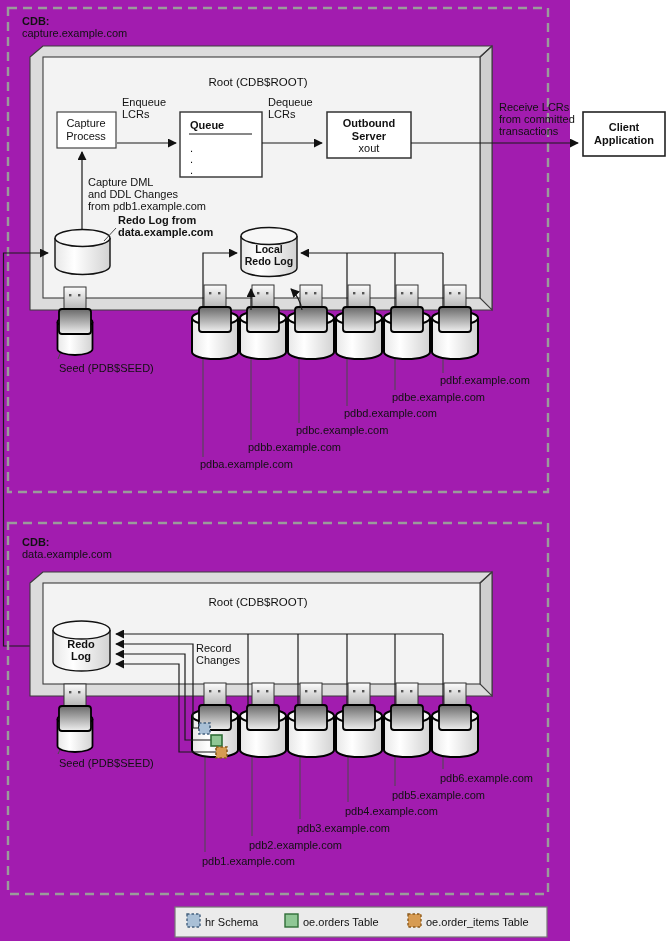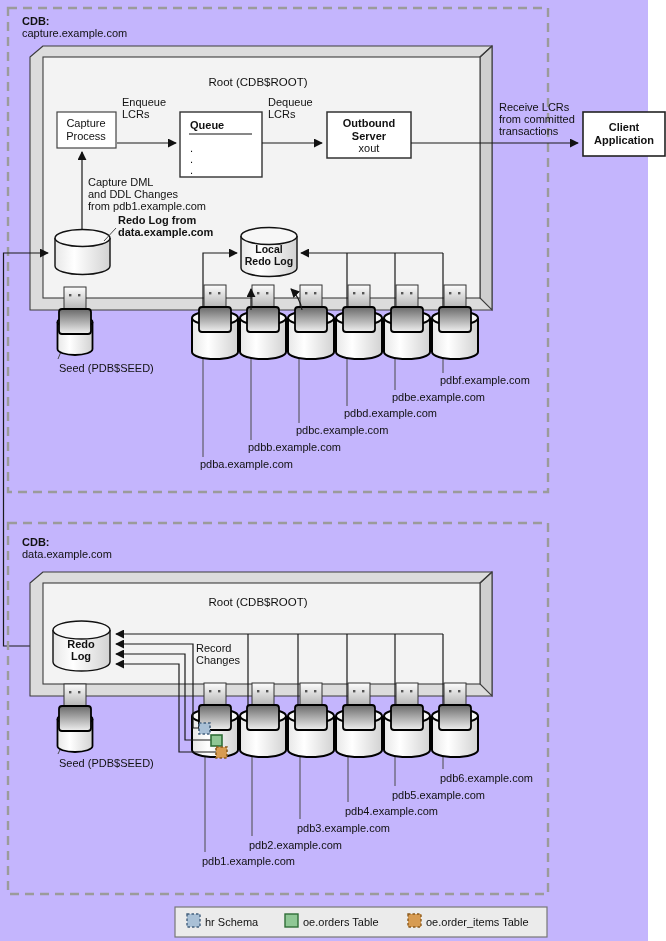--- a/index.html
+++ b/index.html
@@ -1,16 +1,16 @@
 <!DOCTYPE html>
 <html><head>
 <meta charset="utf-8">
 <style>
   html,body{margin:0;padding:0;background:#fff;}
-  .canvas{position:relative;width:648px;height:941px;background:#c4b5fd;font-family:"Liberation Sans",sans-serif;}
+  .canvas{position:relative;width:570px;height:941px;background:#a21caf;font-family:"Liberation Sans",sans-serif;}
   svg{position:absolute;left:0;top:0;}
   text{font-family:"Liberation Sans",sans-serif;font-size:11px;fill:#111;}
   .b{font-weight:bold;}
   .mid{text-anchor:middle;}
   .root-lbl{font-size:11.5px;}
   .conn{fill:none;stroke:#1a1a1a;stroke-width:1.2;}
   .leader{fill:none;stroke:#4a4a4a;stroke-width:1;}
   .boxline{stroke:#3c3c3c;stroke-width:1.1;}
   .dashedbox{fill:none;stroke:#9b9b9b;stroke-width:2.4;stroke-dasharray:9 6;}
 </style>

